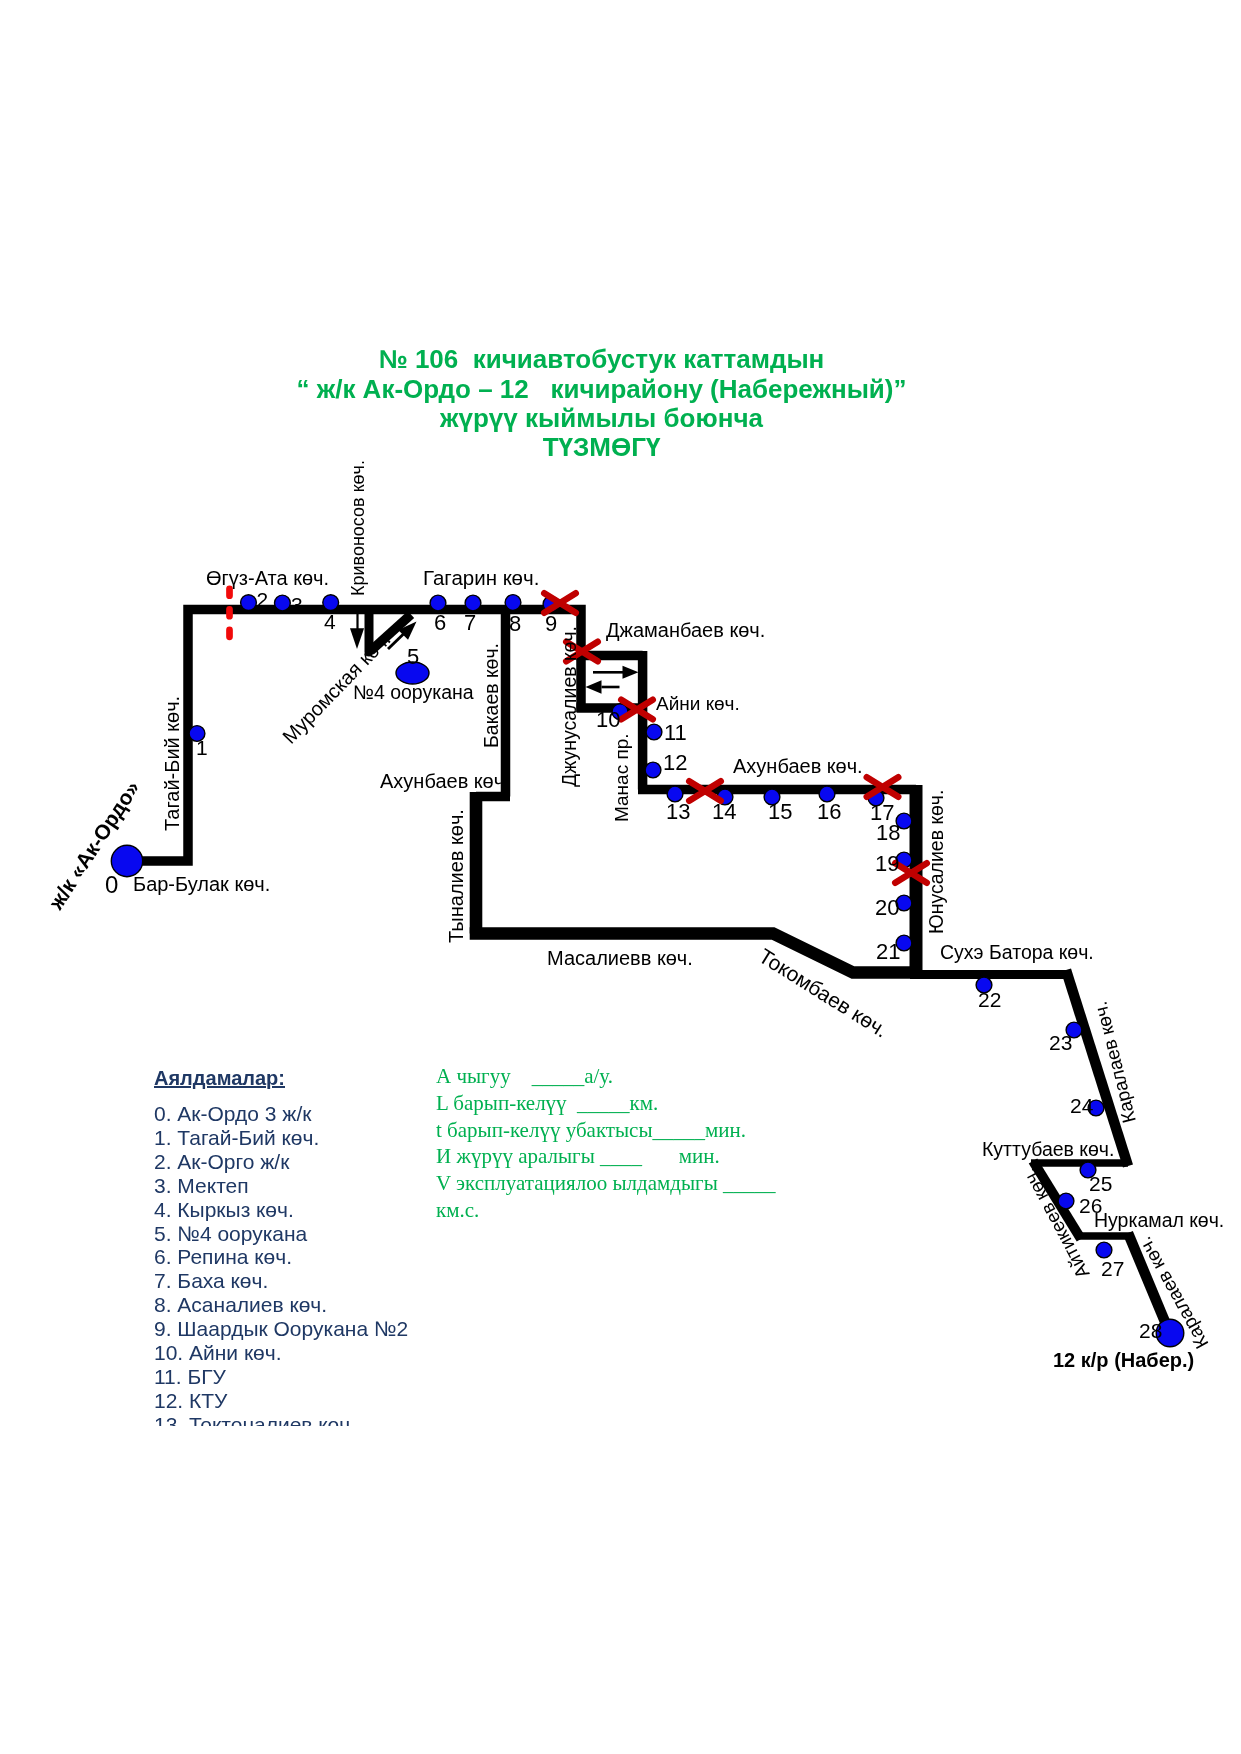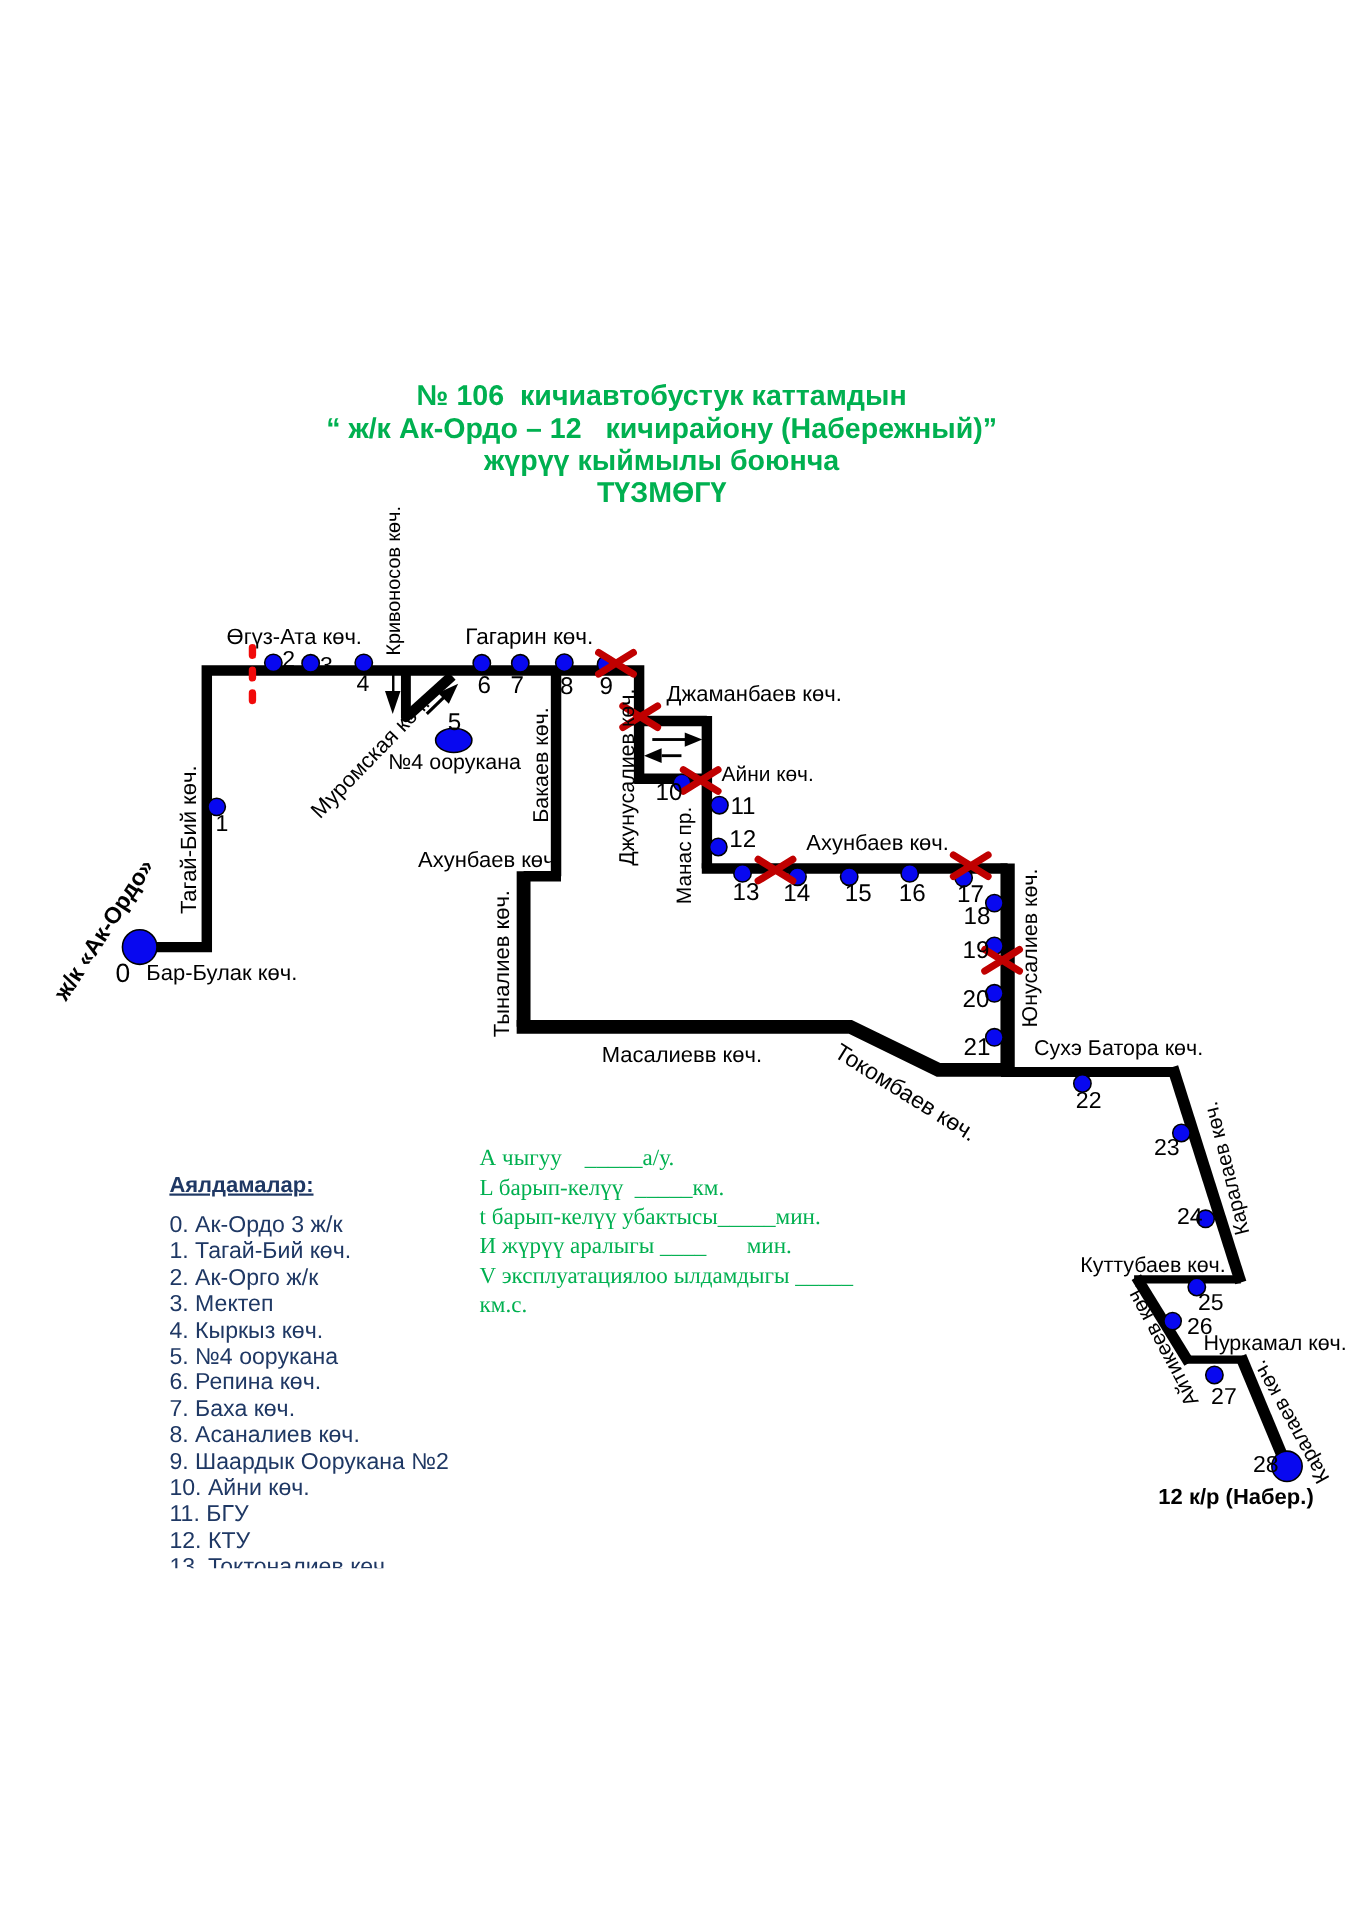--- a/index.html
+++ b/index.html
@@ -179,21 +179,21 @@
 10. Айни көч.
 11. БГУ
 12. КТУ
 13. Токтоналиев көч.
 14. БГТС
 15. КММА
 16. Физ.институт
 17. Ателье
 18. 3 к/р
 19. 4 к/р</div>
-  <div style="position:absolute;left:436px;top:1039px;font-family:'Liberation Serif',serif;
+  <div style="position:absolute;left:436px;top:1063px;font-family:'Liberation Serif',serif;
        font-size:21px;line-height:26.8px;color:#00B050;white-space:pre;">А чыгуу    _____а/у.
 L барып-келүү  _____км.
 t барып-келүү убактысы_____мин.
 И жүрүү аралыгы ____       мин.
 V эксплуатациялоо ылдамдыгы _____
 км.с.</div>
 
   <div style="position:absolute;left:0;top:1592px;height:2px;width:1241px;">
     <div style="position:absolute;left:22px;width:16px;height:2px;background:#44507a;"></div>
     <div style="position:absolute;left:143px;width:32px;height:2px;background:#d06060;"></div>

